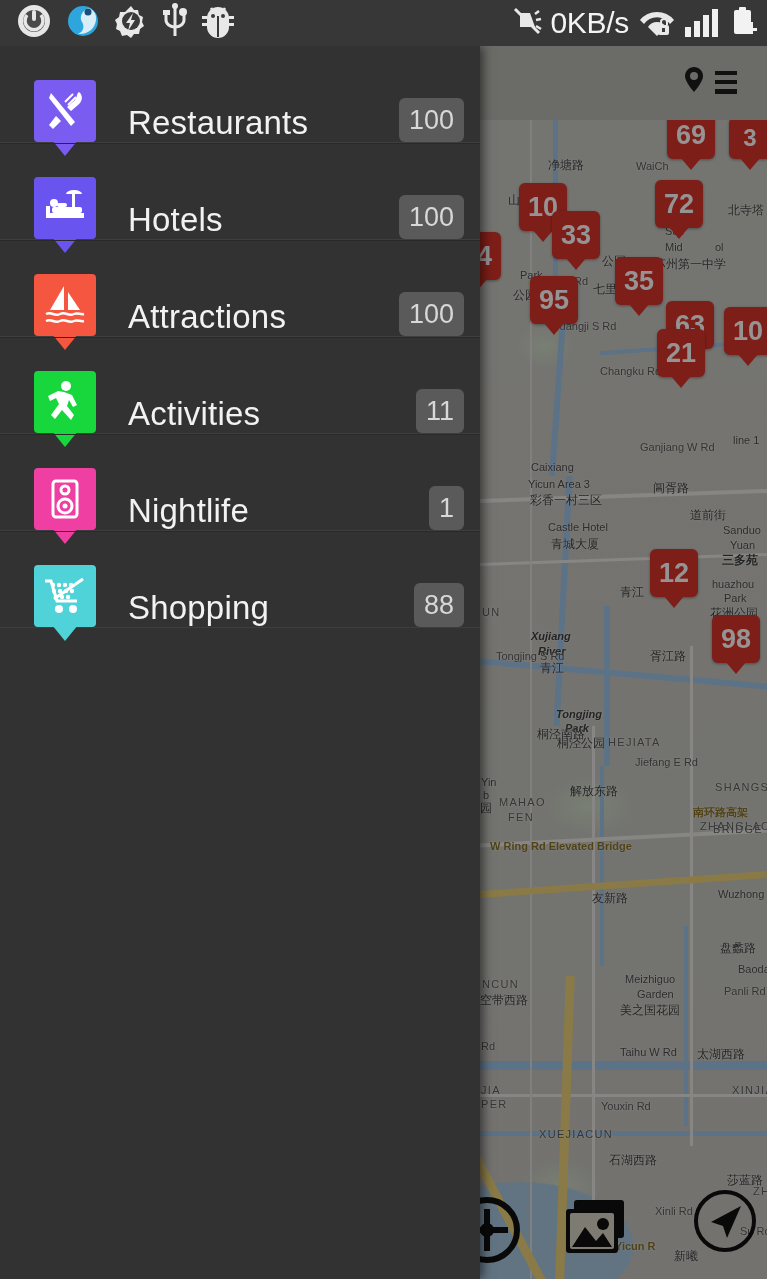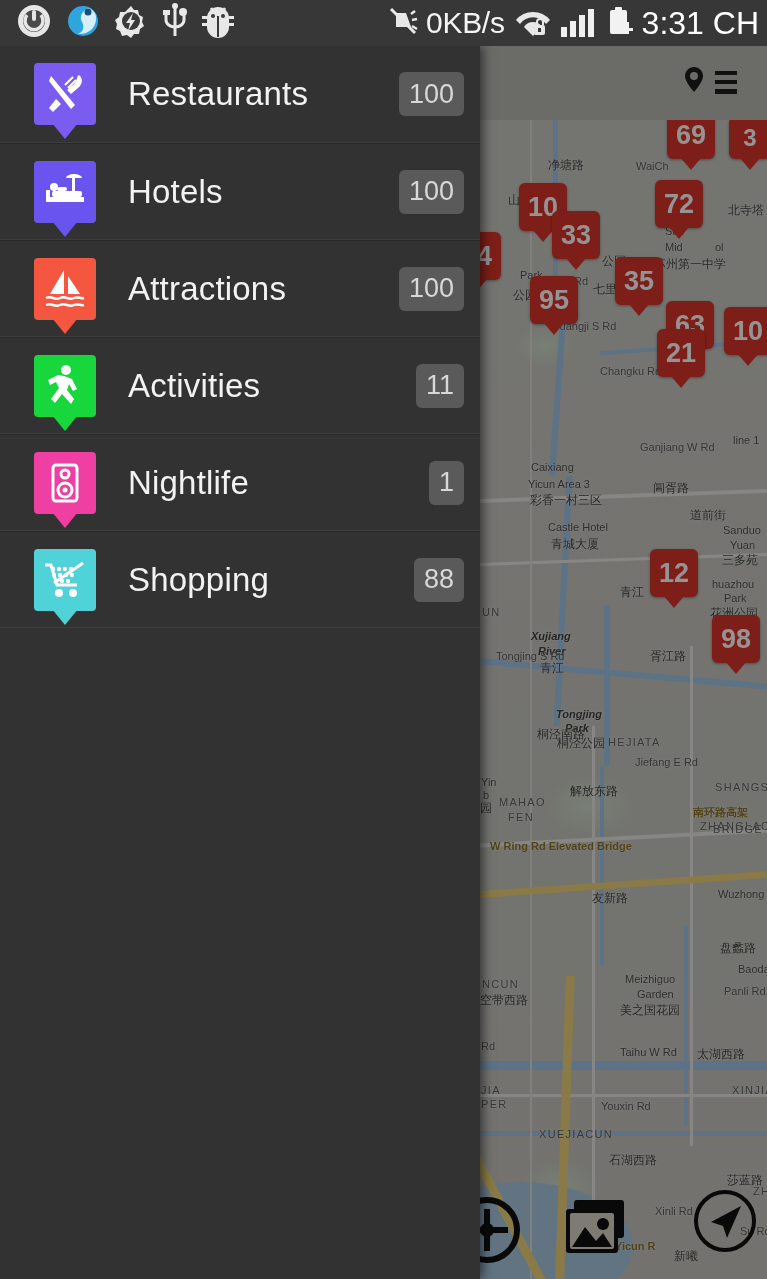--- a/index.html
+++ b/index.html
@@ -81,21 +81,21 @@
 
   
   .drawer {
     position: absolute; left: 0; top: 46px; width: 480px; height: 1233px;
     background: #323232;
     box-shadow: 3px 0 10px rgba(0,0,0,.55);
     z-index: 5;
   }
   .drawer-row {
     position: relative; height: 97px; width: 480px;
-    display: flex; align-items: center;
+    display: flex; align-items: flex-end;
     border-bottom: 1px solid #3e3e3e;
     border-top: 1px solid #292929;
   }
   .drawer-row:first-child { border-top: none; }
   .row-icon {
     width: 62px; height: 62px; margin-left: 34px; flex: 0 0 62px;
     position: relative; border-radius: 4px;
     display: flex; align-items: center; justify-content: center;
   }
   .row-icon::after {
@@ -188,21 +188,21 @@
         <div class="maplbl" style="left: 733px; top: 388px;">line 1</div>
         <div class="maplbl" style="left: 531px; top: 415px;">Caixiang</div>
         <div class="maplbl" style="left: 528px; top: 432px;">Yicun Area 3</div>
         <div class="maplbl cn" style="left: 530px; top: 446px;">彩香一村三区</div>
         <div class="maplbl cn" style="left: 653px; top: 434px;">阊胥路</div>
         <div class="maplbl cn" style="left: 690px; top: 461px;">道前街</div>
         <div class="maplbl" style="left: 548px; top: 475px;">Castle Hotel</div>
         <div class="maplbl cn" style="left: 551px; top: 490px;">青城大厦</div>
         <div class="maplbl" style="left: 723px; top: 478px; text-align: right;">Sanduo</div>
         <div class="maplbl" style="left: 730px; top: 493px;">Yuan</div>
-        <div class="maplbl cn" style="left: 722px; top: 506px;">三多苑</div>
+        <div class="maplbl cn" style="left: 722px; top: 506px; font-weight: bold;">三多苑</div>
         <div class="maplbl" style="left: 712px; top: 532px;">huazhou</div>
         <div class="maplbl" style="left: 724px; top: 546px;">Park</div>
         <div class="maplbl cn" style="left: 710px; top: 559px;">花洲公园</div>
         <div class="maplbl cap" style="left: 482px; top: 560px;">UN</div>
         <div class="maplbl cn" style="left: 620px; top: 538px;">青江</div>
         <div class="maplbl it" style="left: 531px; top: 584px;">Xujiang</div>
         <div class="maplbl it" style="left: 538px; top: 599px;">River</div>
         <div class="maplbl cn" style="left: 540px; top: 614px;">青江</div>
         <div class="maplbl cn" style="left: 650px; top: 602px;">胥江路</div>
         <div class="maplbl rdn" style="left: 496px; top: 604px;">Tongjing S Rd</div>
@@ -470,16 +470,15 @@
           <i style="height:28px"></i>
       </span>
       <span>
         <svg width="34" height="34" viewBox="0 0 34 34" aria-hidden="true">
           <rect x="9" y="6" width="17" height="24" rx="2" fill="#f2f2f2"></rect>
           <rect x="14" y="3" width="7" height="4" rx="1" fill="#f2f2f2"></rect>
           <rect x="24" y="18" width="4" height="12" fill="#f2f2f2"></rect>
           <rect x="28" y="24" width="4" height="3" fill="#f2f2f2"></rect>
         </svg>
       </span>
-      <span class="sb-clock">3:31 CH</span>
     </div>
   </div>
 </div>
 
 </body></html>

